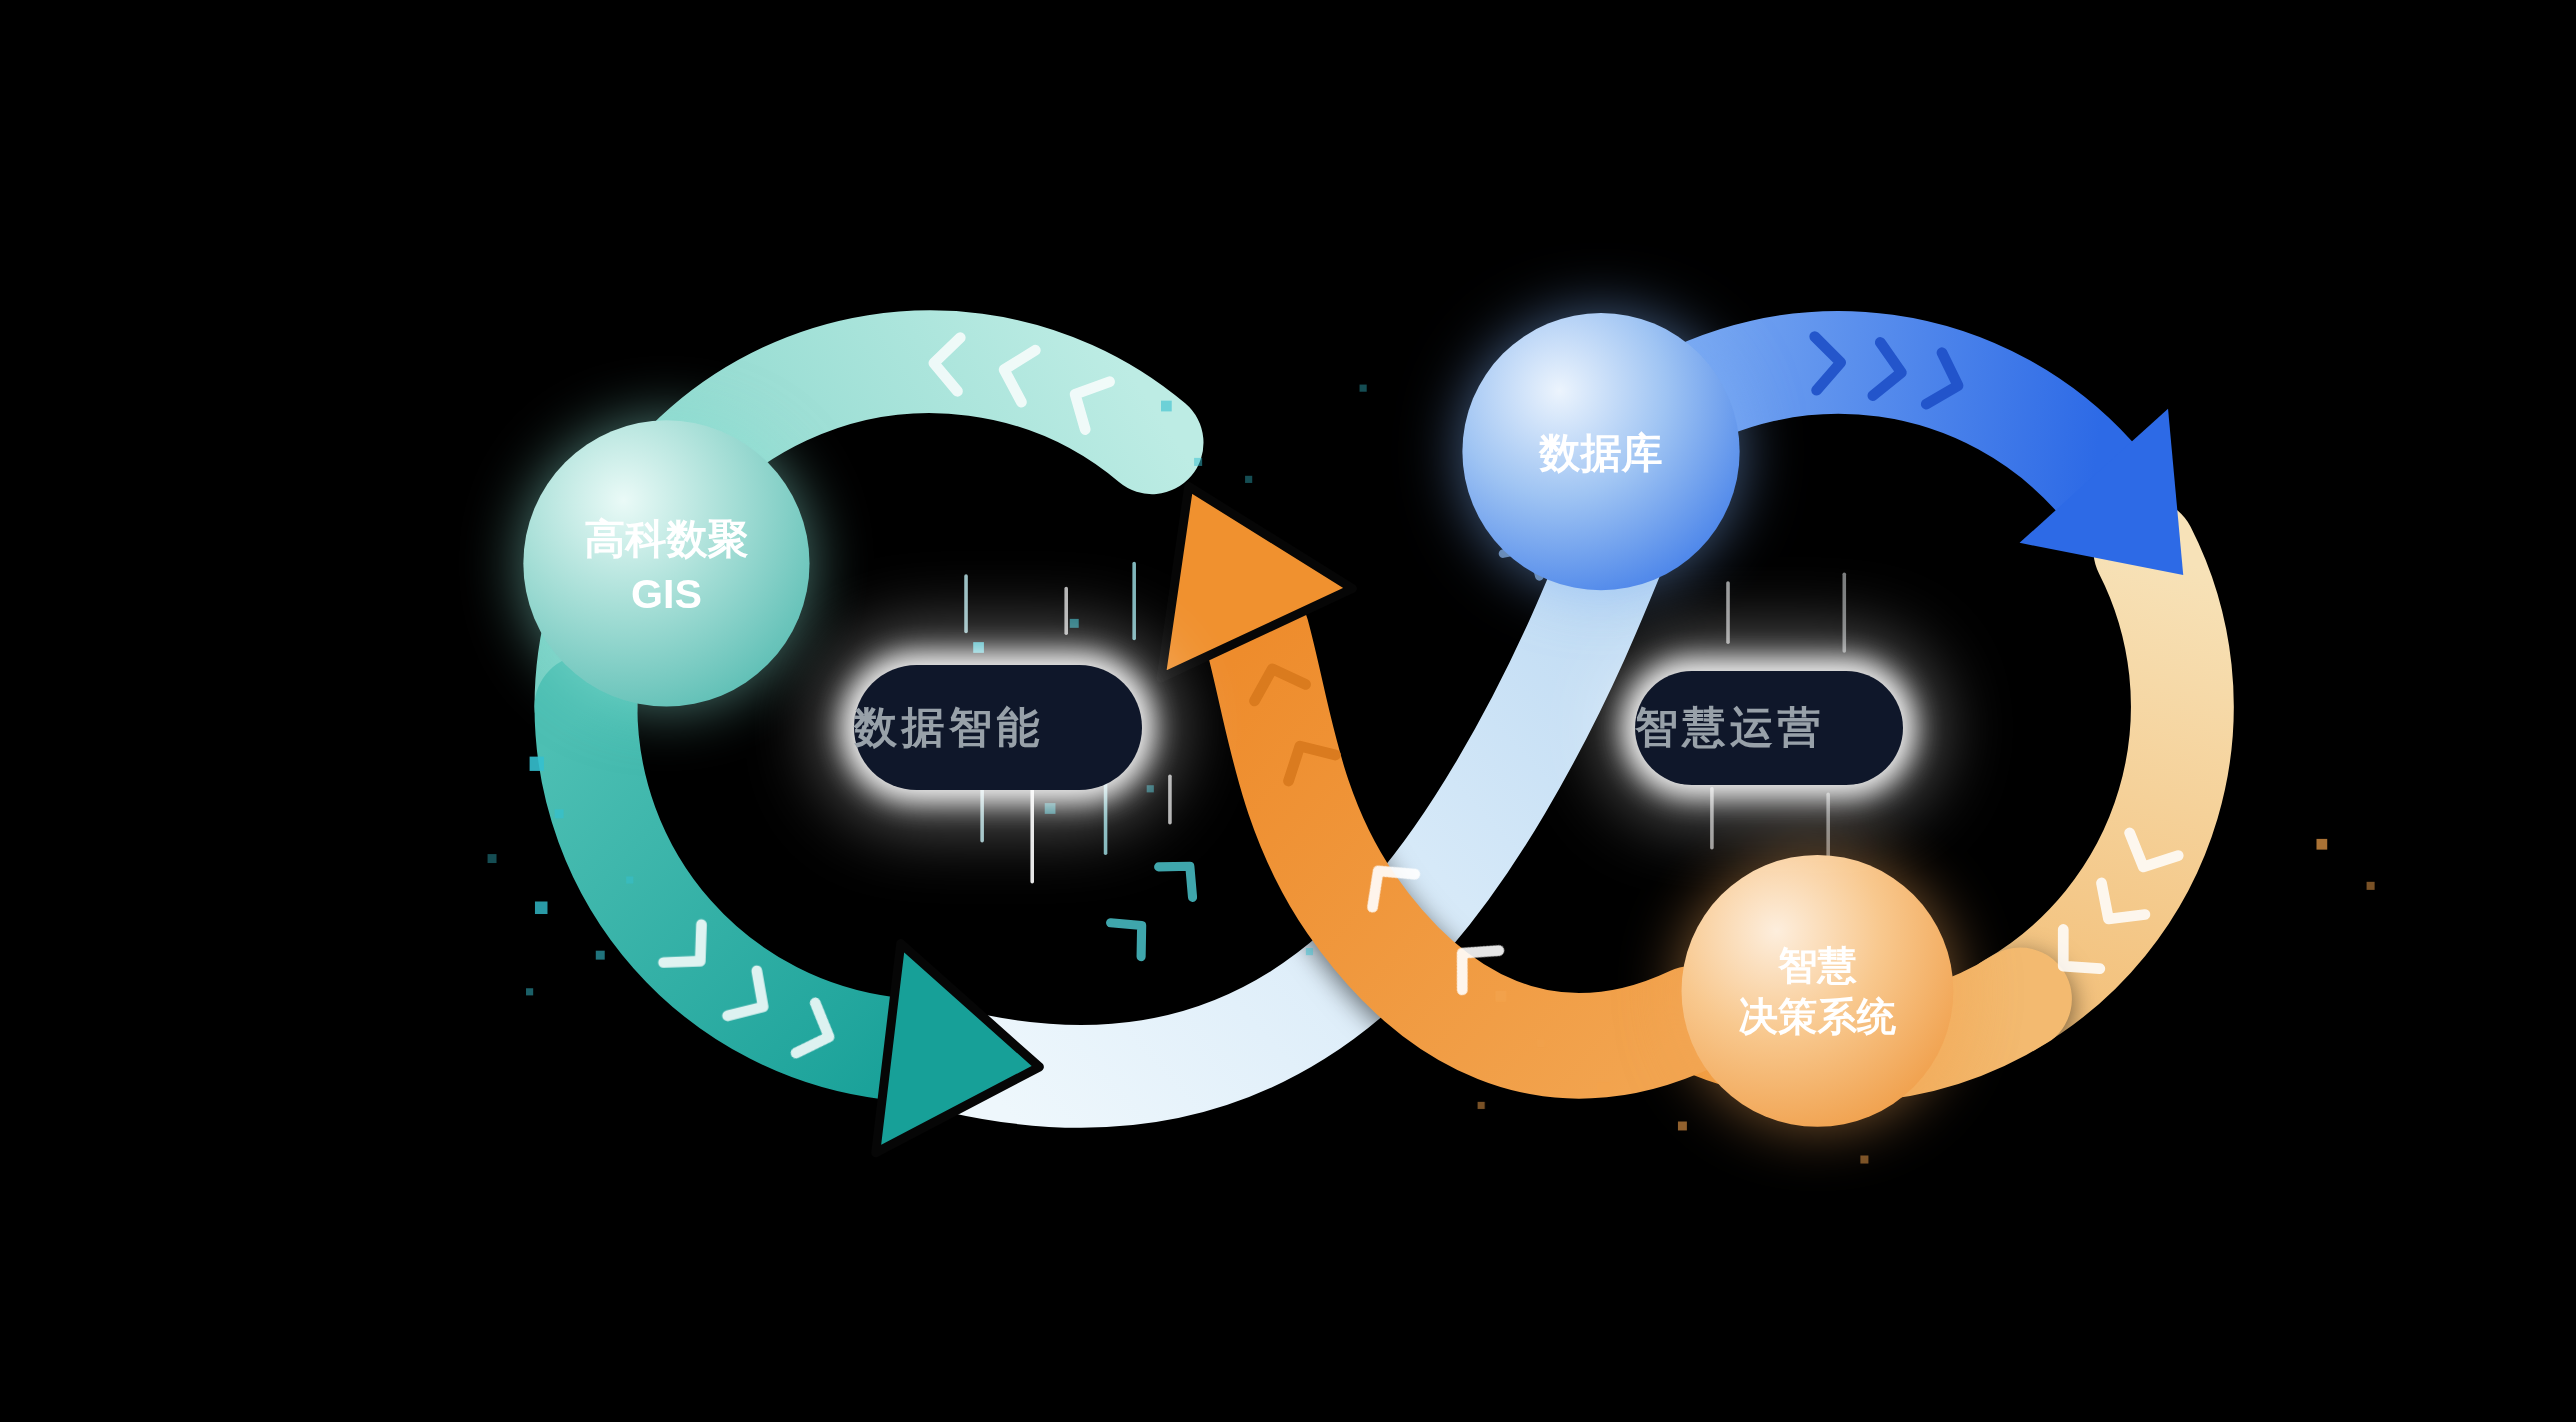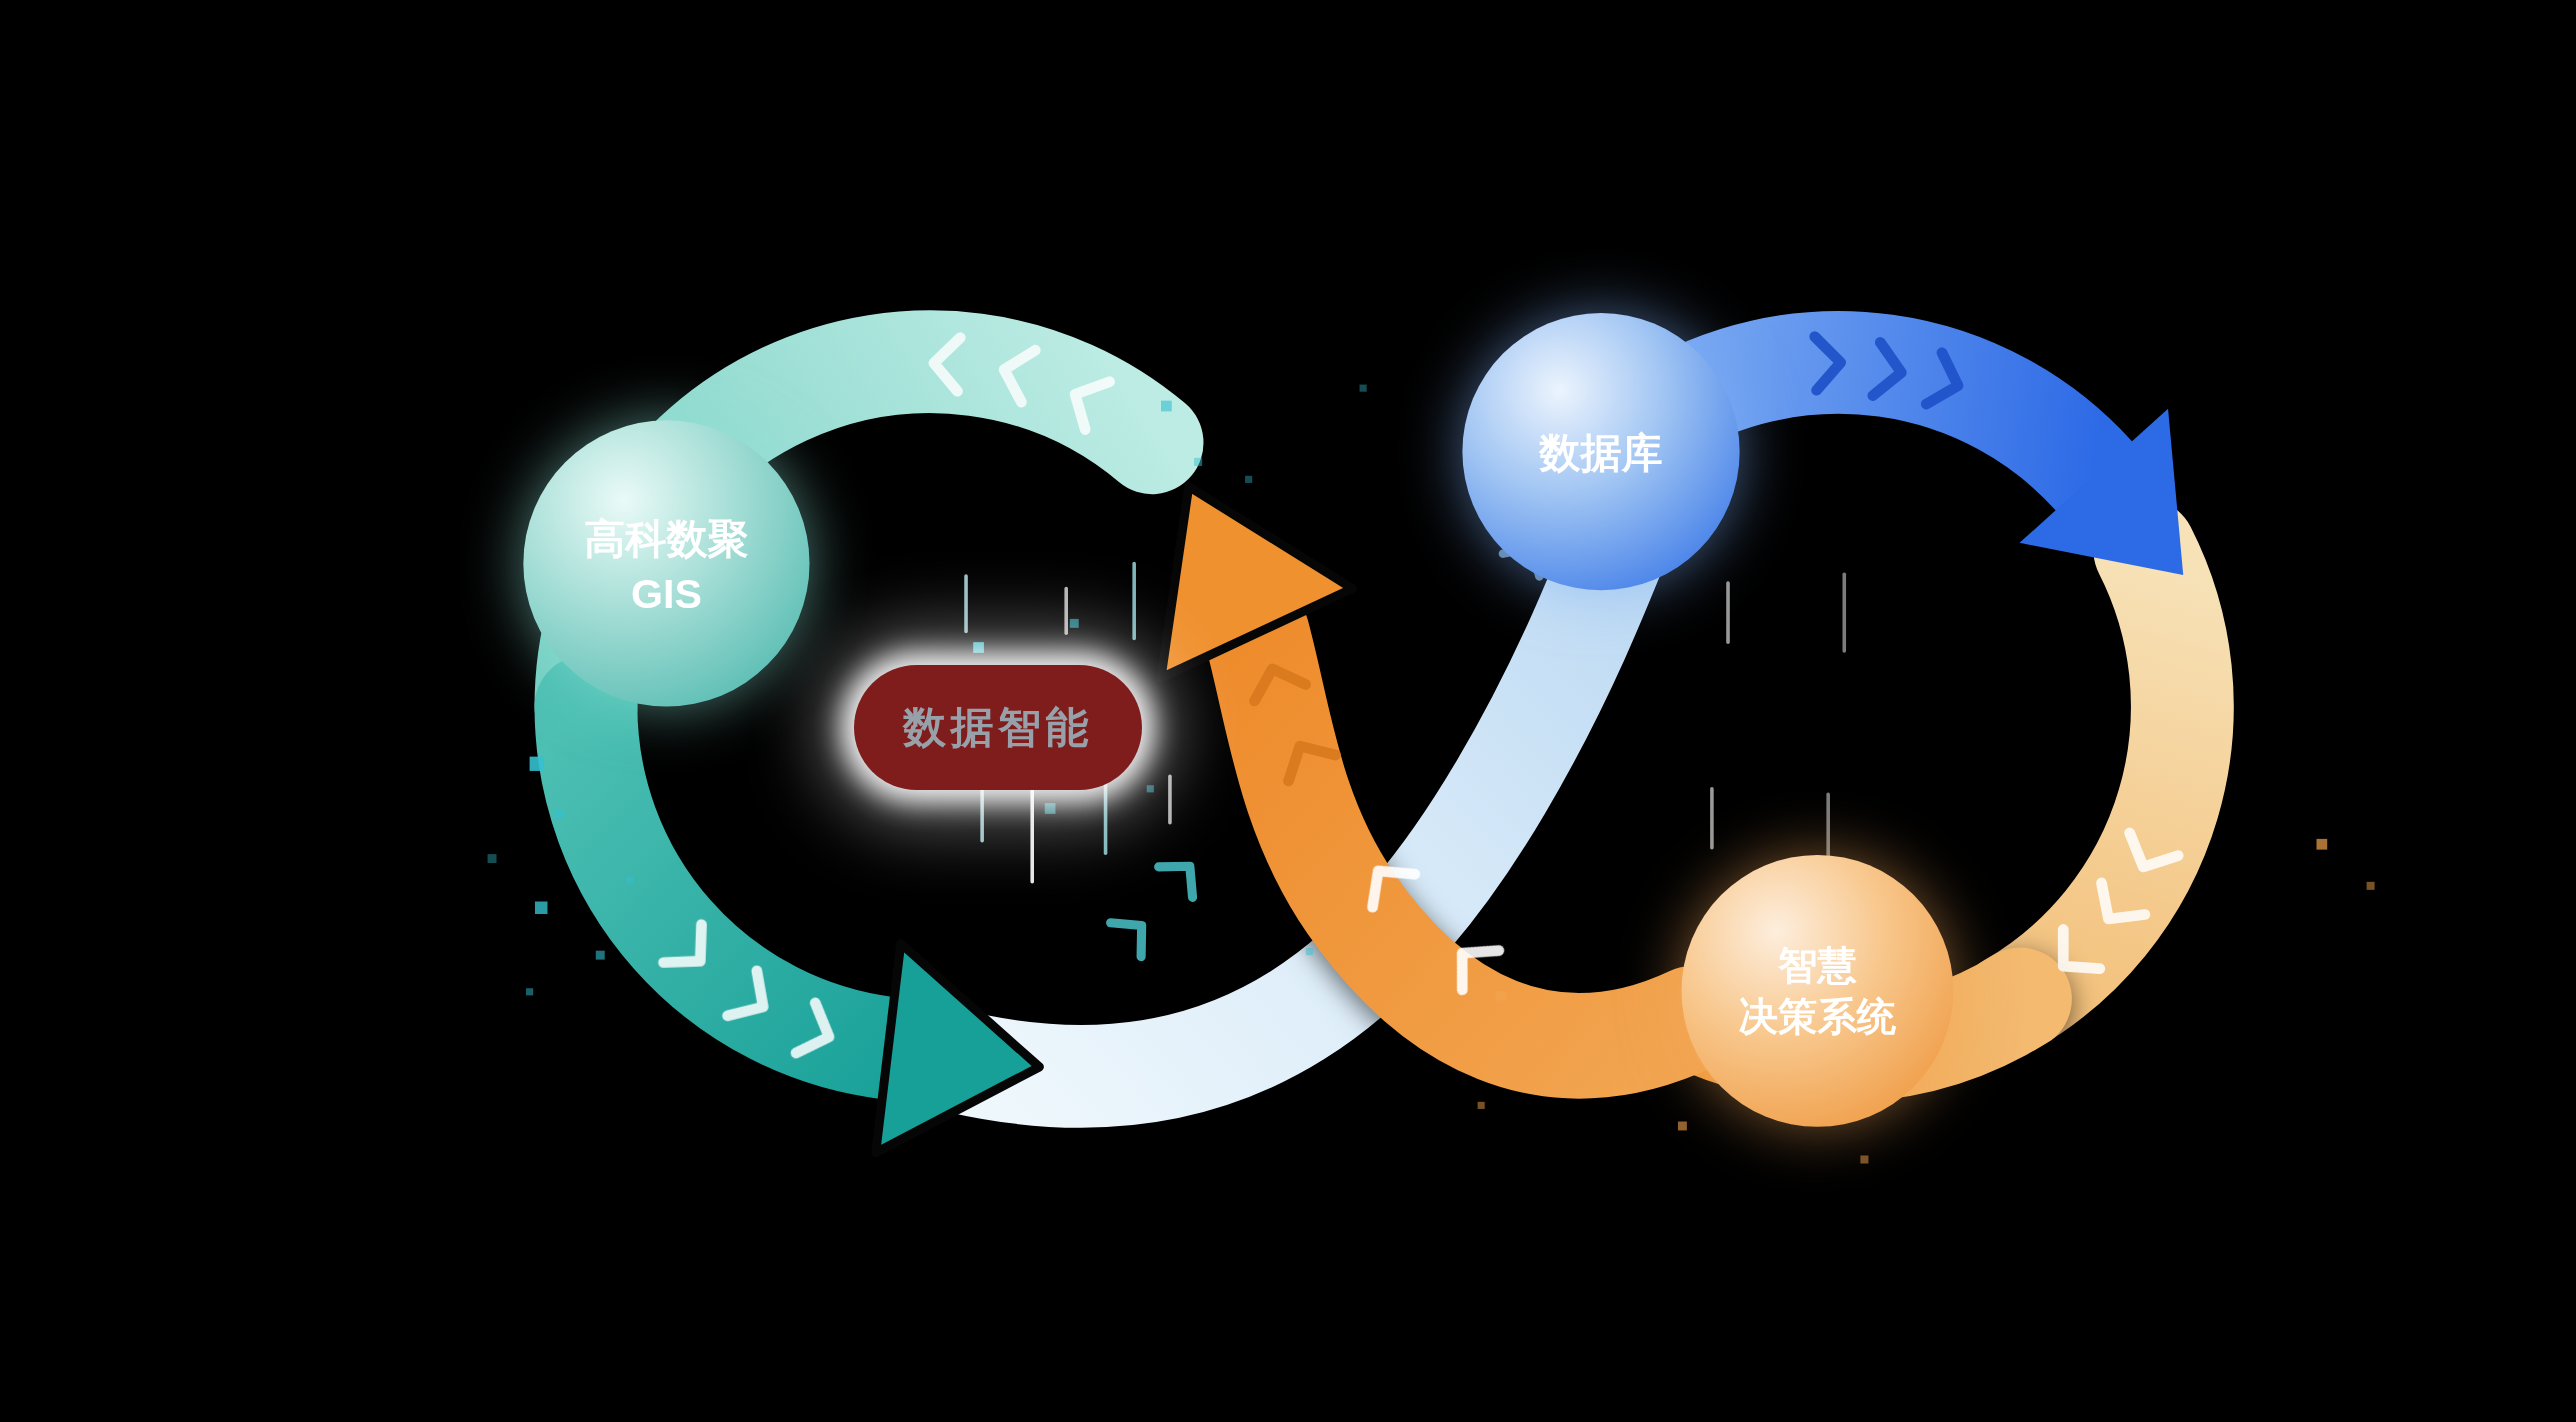--- a/index.html
+++ b/index.html
@@ -11,22 +11,22 @@
     overflow: hidden;
     font-family: "Liberation Sans", "DejaVu Sans", sans-serif;
   }
   .stage svg { position: absolute; left: 0; top: 0; z-index: 1; }
 
   .pill {
     position: absolute;
     z-index: 3;
     display: flex;
     align-items: center;
-    justify-content: center;
-    background: #7f1d1d;
+    justify-content: flex-start;
+    background: #0f172a;
     border-radius: 894px;
     box-shadow:
       0 0 27px 12.5px rgba(255,255,255,0.92),
       0 0 72px 34px rgba(255,255,255,0.38);
     color: #98a1a9;
     font-size: 43px;
     font-weight: 700;
     letter-spacing: 4.5px;
   }
   .pill-left  { left: 854px;  top: 665px; width: 288px; height: 125px; }
@@ -213,15 +213,18 @@
     <g>
       <circle class="glow-orange" cx="2032" cy="1108" r="152" fill="url(#rDec)"></circle>
       <text class="sphere-text" x="2032" y="1095" font-size="44">智慧</text>
       <text class="sphere-text" x="2032" y="1152" font-size="44">决策系统</text>
     </g>
   </svg>
 
   <div class="pill pill-left">
     <span>数据智能</span>
   </div>
+  <div class="pill pill-right">
+    <span>智慧运营</span>
+  </div>
 
 </div>
 
 
 </body></html>

